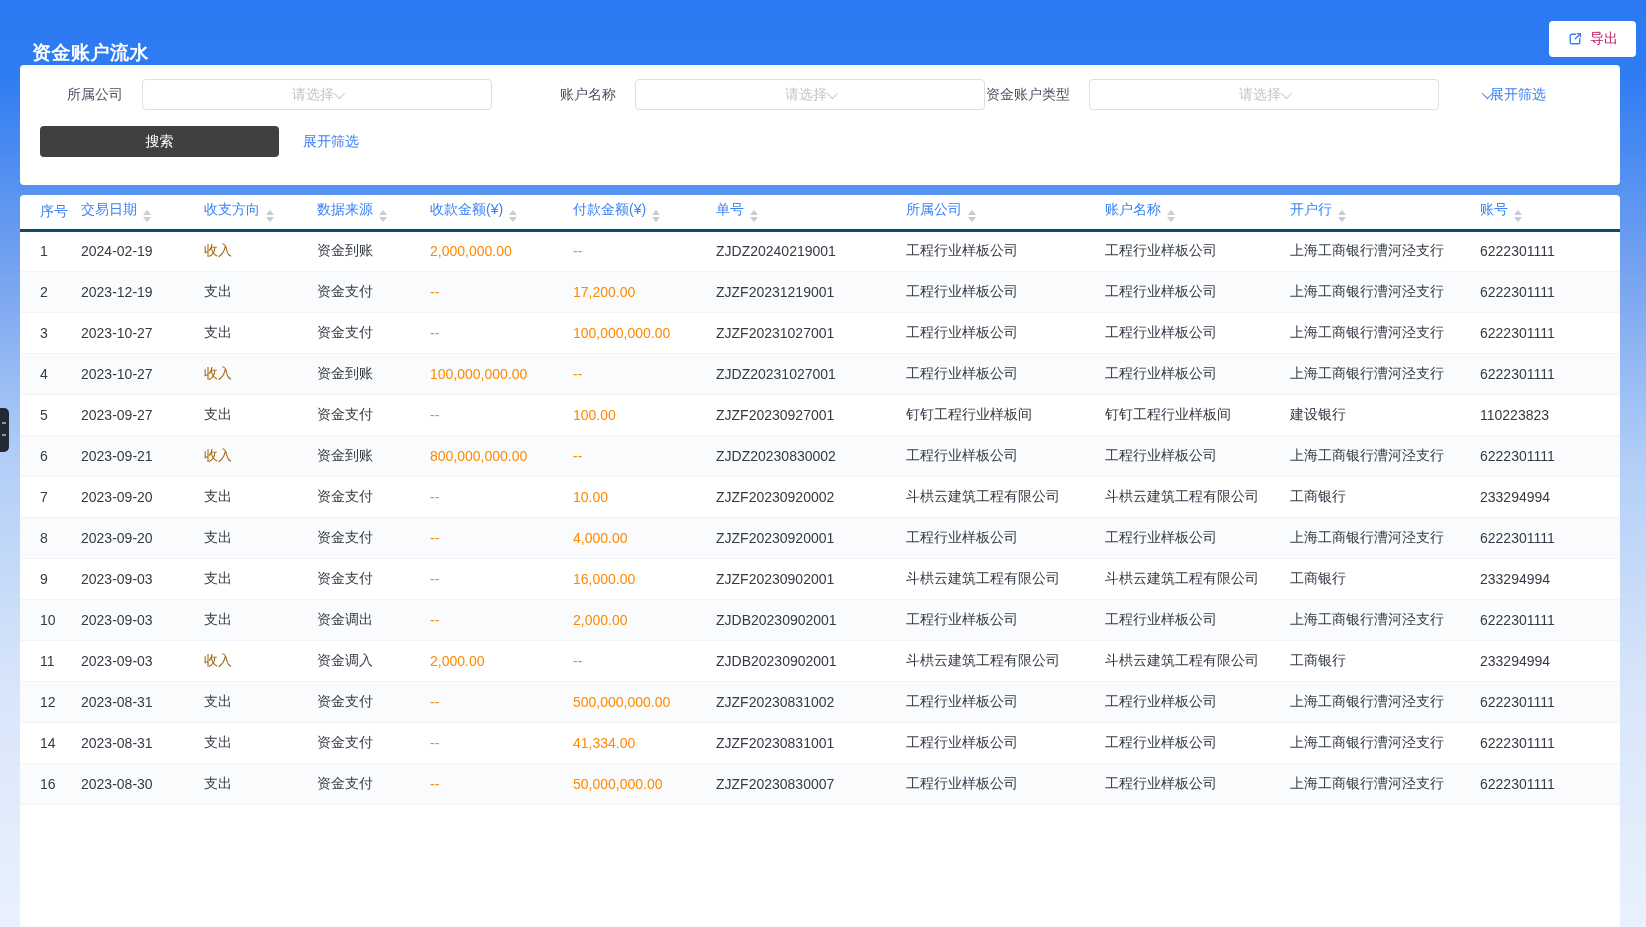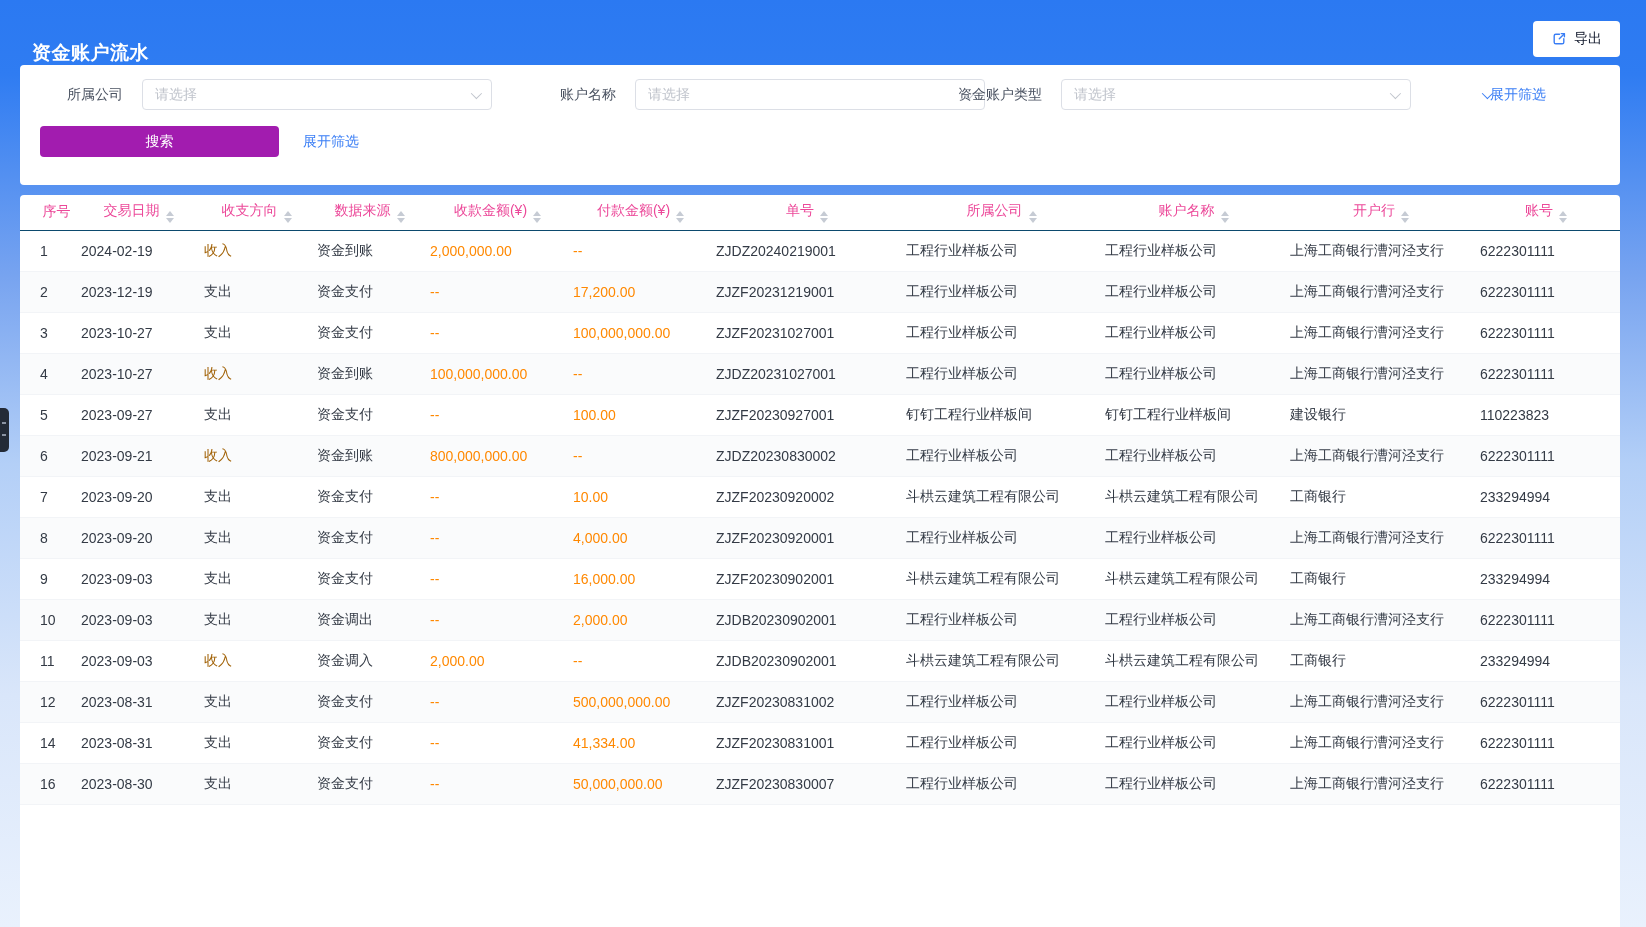--- a/index.html
+++ b/index.html
@@ -9,72 +9,72 @@
     font-family:"Liberation Sans","DejaVu Sans",sans-serif;
     background: linear-gradient(180deg,#2b79f2 0%,#2f7cf2 8%,#78a4f0 30%,#b3cff7 50%,#d9e6fa 75%,#e9f1fd 100%);
   }
 
   
   .page-title {
     position:absolute; left:20px; top:28px; margin:12px;
     font-size:19px; font-weight:bold; color:#ffffff; letter-spacing:0.5px;
   }
   .export-btn {
-    position:absolute; right:26px; top:21px; height:36px; min-width:87px;
+    position:absolute; right:10px; top:21px; height:36px; min-width:87px;
     background:#ffffff; border:none; border-radius:4px; cursor:pointer;
     display:flex; align-items:center; justify-content:center; gap:7px;
-    color:#0f172a; font-size:14px; font-family:inherit; padding:0 14px;
+    color:#be185d; font-size:14px; font-family:inherit; padding:0 14px;
   }
   .export-btn svg { display:block; }
 
   
   .filter-card {
     position:absolute; left:20px; top:65px; width:1600px; height:120px;
     background:#ffffff; border-radius:4px;
   }
   .fgroup { position:absolute; top:14px; height:31px; display:flex; align-items:center; }
   .fgroup.g0 { left:47px; }
   .fgroup.g1 { left:540px; }
-  .fgroup.g2 { left:938px; }
+  .fgroup.g2 { left:966px; }
   .flabel { margin-right:19px; font-size:14px; color:#4a5261; white-space:nowrap; }
   .fselect {
     width:350px; height:31px; border:1px solid #dcdfe6; border-radius:4px;
-    display:flex; align-items:center; justify-content:space-between;
+    display:flex; align-items:center; justify-content:center;
     padding:0 12px; background:#fff; cursor:pointer;
   }
   .fselect .ph { color:#c0c4cc; font-size:14px; }
   .chev {
     width:8px; height:8px; border-right:1.5px solid #c0c4cc; border-bottom:1.5px solid #c0c4cc;
     transform:rotate(45deg) translateY(-2px); flex:0 0 auto;
   }
   .expand-link {
     position:absolute; top:14px; right:74px; height:31px;
     display:flex; align-items:center; 
     color:#3a7ef5; font-size:14px; cursor:pointer; text-decoration:none;
   }
   .chev-blue {
     width:8px; height:8px; border-right:1.8px solid #3a7ef5; border-bottom:1.8px solid #3a7ef5;
     transform:rotate(45deg) translateY(-2px);
   }
   .filter-actions { position:absolute; left:20px; top:61px; display:flex; align-items:center; }
   .search-btn {
-    width:239px; height:31px; background:#a21caf; border:none; border-radius:4px;
+    width:239px; height:31px; background:#404040; border:none; border-radius:4px;
     color:#ffffff; font-size:14px; font-family:inherit; cursor:pointer;
   }
   .clear-link { margin-left:24px; color:#3a7ef5; font-size:14px; cursor:pointer; text-decoration:none; }
 
   
   .table-card {
     position:absolute; left:20px; top:195px; width:1600px; height:732px;
     background:#ffffff; border-radius:4px 4px 0 0; overflow:hidden;
   }
   table { border-collapse:collapse; table-layout:fixed; width:1600px; }
   thead th {
-    height:35px; font-size:14px; font-weight:500; color:#ec4899; text-align:center;
-    border-bottom:1px solid #0c4a6e; white-space:nowrap; overflow:hidden; cursor:pointer;
+    height:35px; font-size:14px; font-weight:500; color:#3b82f6; text-align:left;
+    border-bottom:3px solid #0c4a6e; white-space:nowrap; overflow:hidden; cursor:pointer;
   }
   tbody td {
     height:41px; font-size:14px; color:#333a45;
     border-bottom:1px solid #f2f4f7; white-space:nowrap; overflow:hidden;
   }
   th, td { padding:0 8px 0 0; }
   th:first-child, td:first-child { padding-left:20px; cursor:default; }
   tbody tr:nth-child(even) { background:#fafbfc; }
   td.in  { color:#a16207; }
   td.amt { color:#ff8800; }

